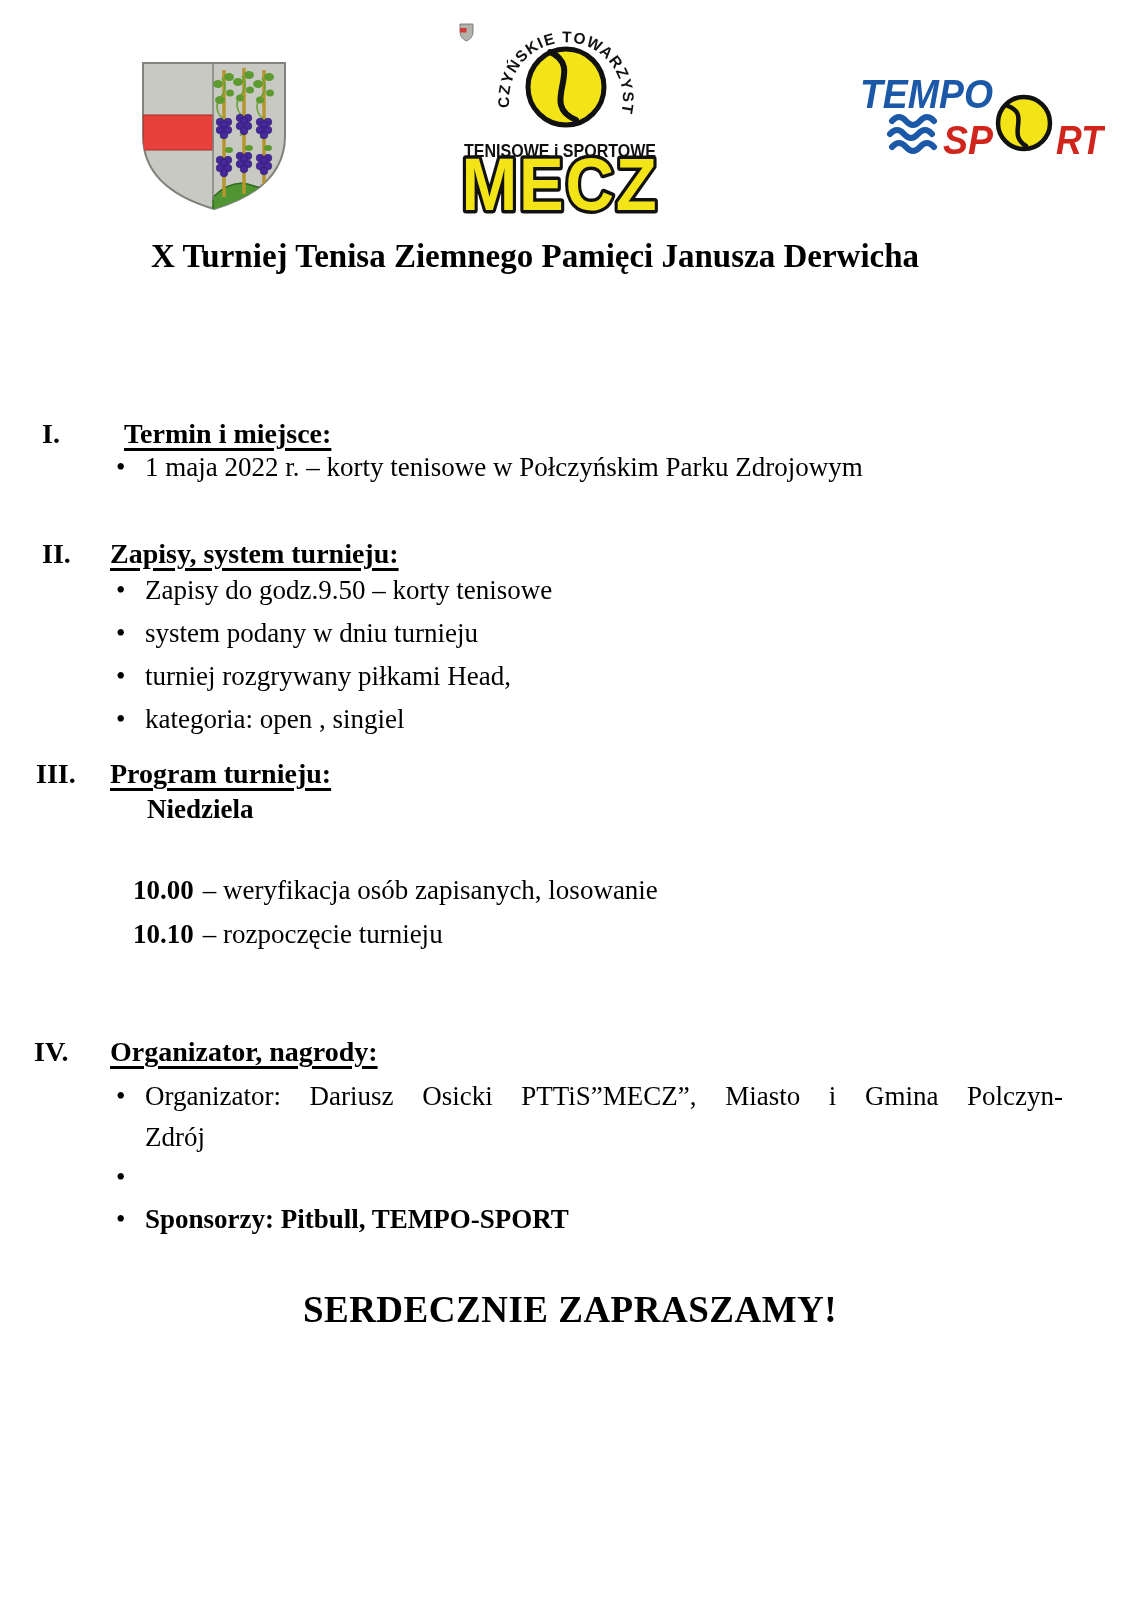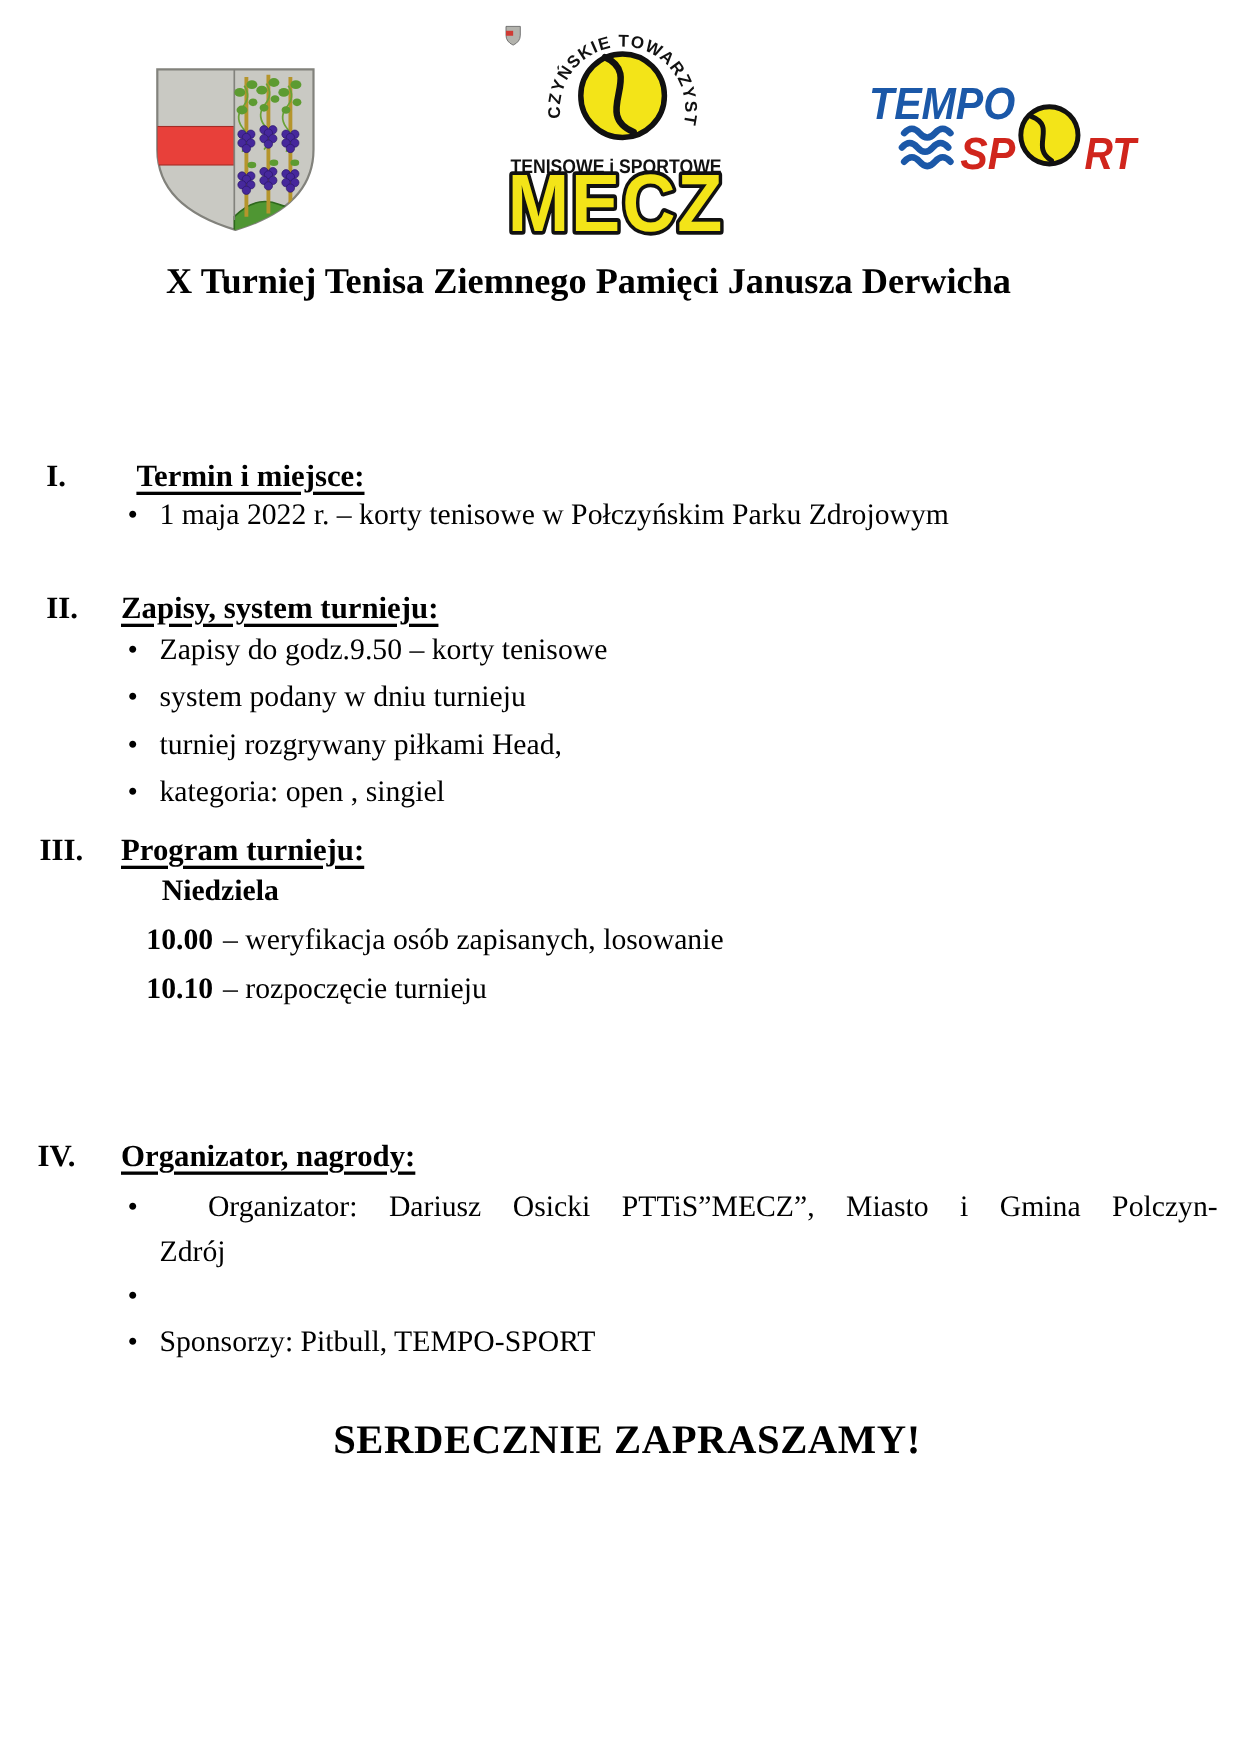--- a/index.html
+++ b/index.html
@@ -26,21 +26,21 @@
   }
   .bullet-dot{font-size:27px;line-height:1.1;}
   .bullet-text{font-size:27px;line-height:1.1;white-space:nowrap;}
   .just-line{
     font-size:27px;line-height:1.1;
     width:918px;
     text-align:justify;text-align-last:justify;
     white-space:normal;
   }
   .subhead-bold{font-size:27px;font-weight:bold;line-height:1.1;}
-  .sched{font-size:27px;line-height:1.1;white-space:nowrap;}
+  .sched{font-size:27px;line-height:1.1;white-space:nowrap;margin-top:36px;}
   .sched .t{font-weight:bold;}
   .sched .d{margin-left:9px;}
   .closing{
     left:0;width:1140px;text-align:center;
     font-size:37px;font-weight:bold;line-height:1.1;
     letter-spacing:0.5px;
   }
   svg{display:block;}
 </style>
 </head>
@@ -125,21 +125,21 @@
         <circle cx="116" cy="77" r="38" fill="#f3e418" stroke="#111" stroke-width="5"></circle>
         <path d="M 100,42 C 136,58 88,94 126,110" fill="none" stroke="#111" stroke-width="6" stroke-linecap="round"></path>
       </g>
 
       <text x="110" y="147" text-anchor="middle" font-size="18" font-weight="bold" fill="#111" textLength="192" lengthAdjust="spacingAndGlyphs">TENISOWE i SPORTOWE</text>
 
       <text x="110" y="200" text-anchor="middle" font-size="74" font-weight="bold" fill="#f3e418" stroke="#111" stroke-width="7" paint-order="stroke" stroke-linejoin="round" letter-spacing="2" textLength="197" lengthAdjust="spacingAndGlyphs">MECZ</text>
     </svg>
   </div>
 
-  <div class="abs" style="left:785px;top:68px;width:250px;height:100px;text-align:center;">
+  <div class="abs" style="left:855px;top:68px;width:250px;height:100px;text-align:center;">
     <svg width="250" height="100" viewBox="0 0 250 100" font-family="Liberation Sans, sans-serif">
       <text x="5" y="40" font-size="41" font-weight="bold" font-style="italic" fill="#1b58a8" textLength="133" lengthAdjust="spacingAndGlyphs">TEMPO</text>
       <g fill="none" stroke="#1b58a8" stroke-width="6" stroke-linecap="round">
         <path d="M37,53 q7,-8 14,0 t14,0 t14,0"></path>
         <path d="M35,66 q7,-8 14,0 t14,0 t14,0"></path>
         <path d="M37,79 q7,-8 14,0 t14,0 t14,0"></path>
       </g>
       <text x="88" y="86" font-size="41" font-weight="bold" font-style="italic" fill="#d0251c" textLength="50" lengthAdjust="spacingAndGlyphs">SP</text>
       <g>
         <circle cx="169" cy="55" r="26" fill="#f3e418" stroke="#111" stroke-width="4.5"></circle>
@@ -173,21 +173,21 @@
   <div class="abs sched" style="left:133px;top:840px;">
     <span class="t">10.00</span><span class="d">– weryfikacja osób zapisanych, losowanie</span>
   </div>
   <div class="abs sched" style="left:133px;top:884px;">
     <span class="t">10.10</span><span class="d">– rozpoczęcie turnieju</span>
   </div>
 
   <div class="abs sec-num" style="left:34px;top:1037px;">IV.</div>
   <div class="abs sec-head" style="left:110px;top:1037px;">Organizator, nagrody:</div>
   <div class="abs bullet-dot" style="left:116px;top:1082px;">•</div>
-  <div class="abs just-line" style="left:145px;top:1082px;margin-left:44px;">Organizator: Dariusz Osicki PTTiS”MECZ”, Miasto i Gmina Polczyn-</div>
+  <div class="abs just-line" style="left:145px;top:1082px;">Organizator: Dariusz Osicki PTTiS”MECZ”, Miasto i Gmina Polczyn-</div>
   <div class="abs bullet-text" style="left:145px;top:1123px;">Zdrój</div>
   <div class="abs bullet-dot" style="left:116px;top:1163px;">•</div>
   <div class="abs bullet-dot" style="left:116px;top:1205px;">•</div>
-  <div class="abs bullet-text" style="left:145px;top:1205px;">Sponsorzy: Pitbull, TEMPO-SPORT</div>
+  <div class="abs bullet-text" style="left:145px;top:1205px;font-weight:bold;">Sponsorzy: Pitbull, TEMPO-SPORT</div>
 
   <div class="abs closing" style="top:1290px;">SERDECZNIE ZAPRASZAMY!</div>
 
 </div>
 
 </body></html>

